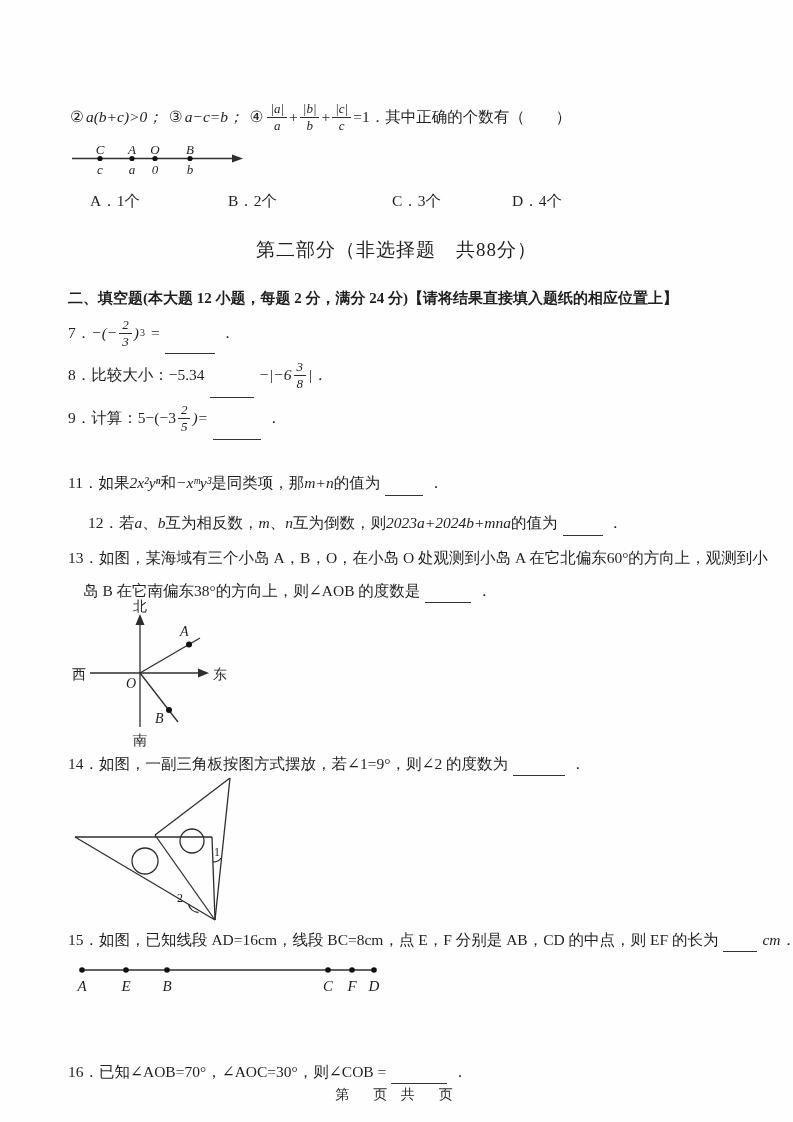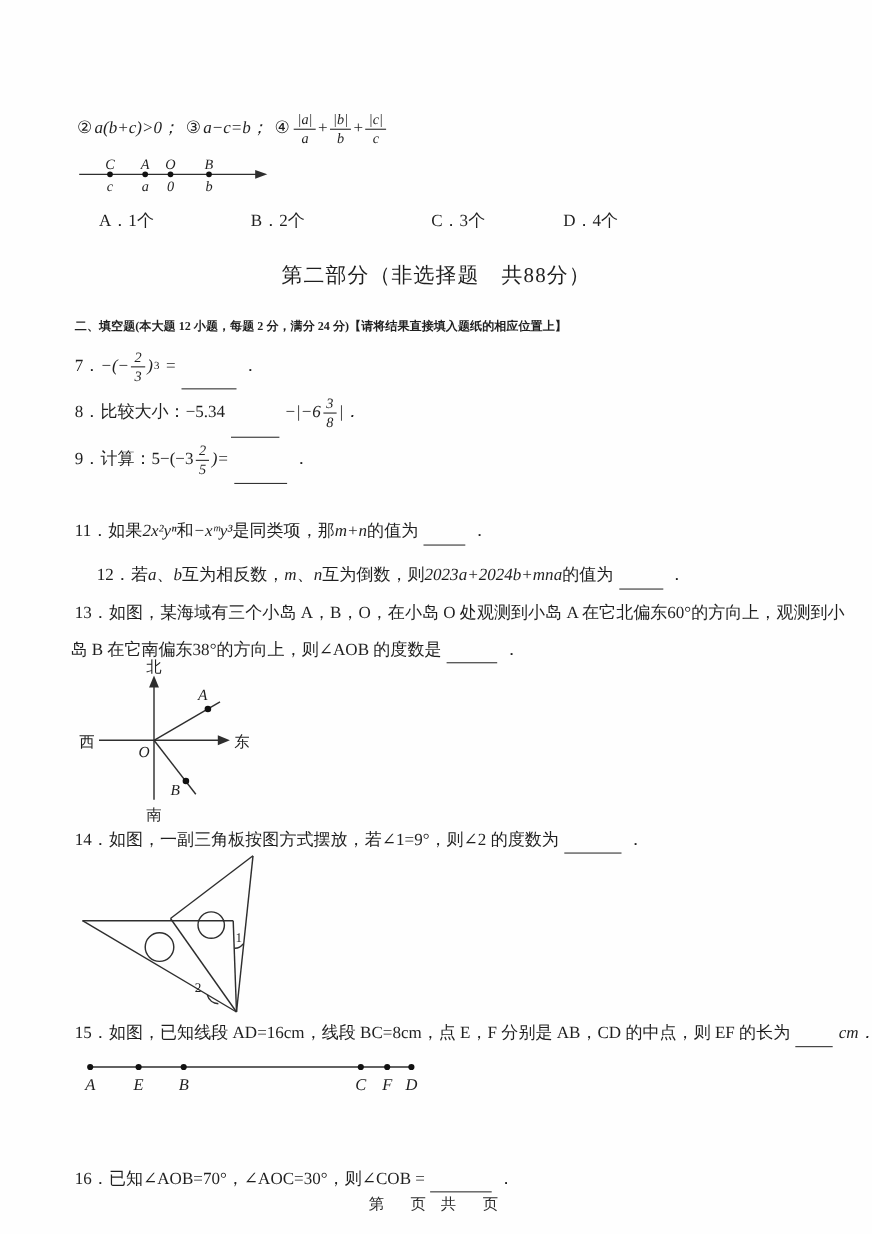--- a/index.html
+++ b/index.html
@@ -16,21 +16,21 @@
   .fr { display:inline-flex; flex-direction:column; align-items:center;
         font-style:italic; font-size:13px; line-height:1.18; margin:0 2px;
         vertical-align:middle; }
   .fr .n { border-bottom:1px solid #2a2a2a; padding:0 3px; display:block; text-align:center; }
   .fr .d { display:block; text-align:center; }
   .sup { font-size:10px; vertical-align:super; line-height:1; margin-left:1px; }
   .blank { display:inline-block; border-bottom:1px solid #333; height:15px; margin:0 5px; align-self:flex-end; }
   .gap { display:inline-block; width:6px; }
   .section-title { position:absolute; width:100%; text-align:center;
         font-size:19px; font-weight:normal; letter-spacing:1px; }
-  .instruction { position:absolute; font-size:11px; font-weight:bold; }
+  .instruction { position:absolute; font-size:15px; font-weight:bold; }
   .footer { position:absolute; width:100%; text-align:center; font-size:14px; letter-spacing:5px; color:#2b2b2b; }
   svg { position:absolute; overflow:visible; }
   svg text { font-family:"Liberation Serif","DejaVu Serif",serif; fill:#1f1f1f; }
   svg .it { font-style:italic; }
   svg .cjk { font-style:normal; font-size:14px; }
   svg line, svg path, svg polyline { stroke:#2e2e2e; stroke-width:1.3; fill:none; }
   svg circle.dot { fill:#111; stroke:none; }
   svg circle.hole { fill:none; stroke:#2e2e2e; stroke-width:1.3; }
   svg polygon.ah { fill:#2e2e2e; stroke:none; }
 </style>
@@ -54,20 +54,21 @@
     <span>+</span>
     <span class="fr">
         <span class="n">|b|</span>
         <span class="d">b</span>
       </span>
     <span>+</span>
     <span class="fr">
         <span class="n">|c|</span>
         <span class="d">c</span>
       </span>
+    <span>=1．其中正确的个数有（　　）</span>
   </div>
 
   <svg style="top:141px; left:70px;" width="180" height="36" viewBox="0 0 180 36">
     <line x1="2" y1="17.5" x2="166" y2="17.5"></line>
     <polygon class="ah" points="173,17.5 162,13.5 162,21.5"></polygon>
     <circle class="dot" cx="30" cy="17.5" r="2.6"></circle>
     <circle class="dot" cx="62" cy="17.5" r="2.6"></circle>
     <circle class="dot" cx="85" cy="17.5" r="2.6"></circle>
     <circle class="dot" cx="120" cy="17.5" r="2.6"></circle>
     <text class="it" x="30" y="13" font-size="13" text-anchor="middle">C</text>
@@ -156,21 +157,21 @@
     <span class="m">2023a+2024b+mna</span>
     <span>的值为</span>
     <span class="blank" style="width:40px;"></span>
     <span>．</span>
   </div>
 
   <div class="row flex" style="top:546px; left:68px; height:24px;">
     <span>13．</span>
     <span>如图，某海域有三个小岛 A，B，O，在小岛 O 处观测到小岛 A 在它北偏东60°的方向上，观测到小</span>
   </div>
-  <div class="row flex" style="top:579px; left:64px; height:24px;">
+  <div class="row flex" style="top:579px; left:83px; height:24px;">
     <span>岛 B 在它南偏东38°的方向上，则∠AOB 的度数是</span>
     <span class="blank" style="width:46px;"></span>
     <span>．</span>
   </div>
 
   <svg style="top:600px; left:62px;" width="190" height="148" viewBox="0 0 190 148">
     <text class="cjk" x="78" y="11" text-anchor="middle">北</text>
     <polygon class="ah" points="78,14 73.5,25 82.5,25"></polygon>
     <line x1="78" y1="22" x2="78" y2="127"></line>
     <text class="cjk" x="78" y="145" text-anchor="middle">南</text>

